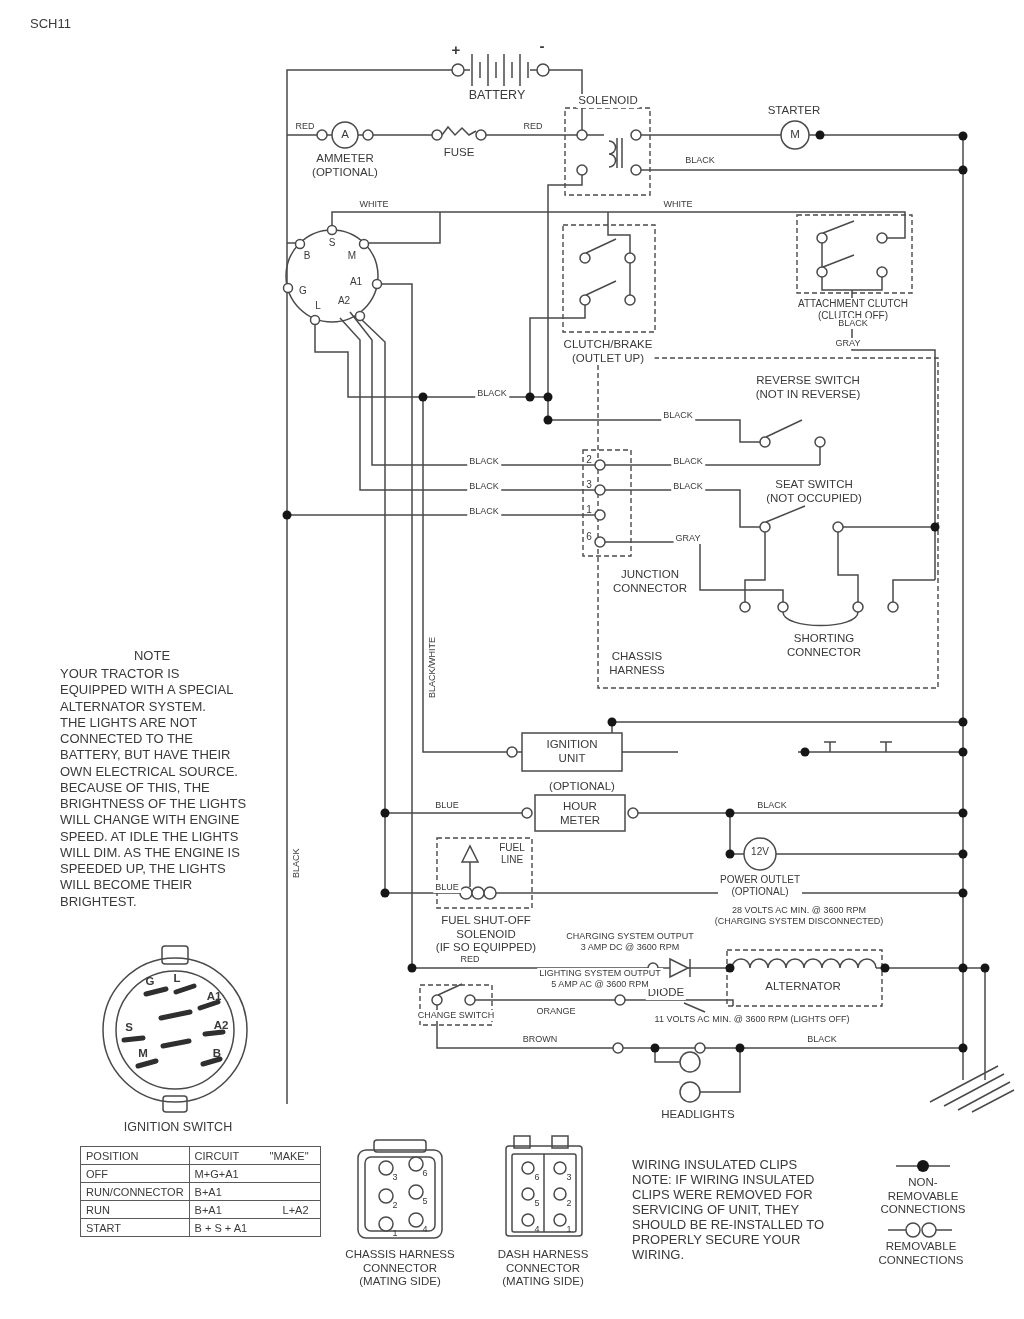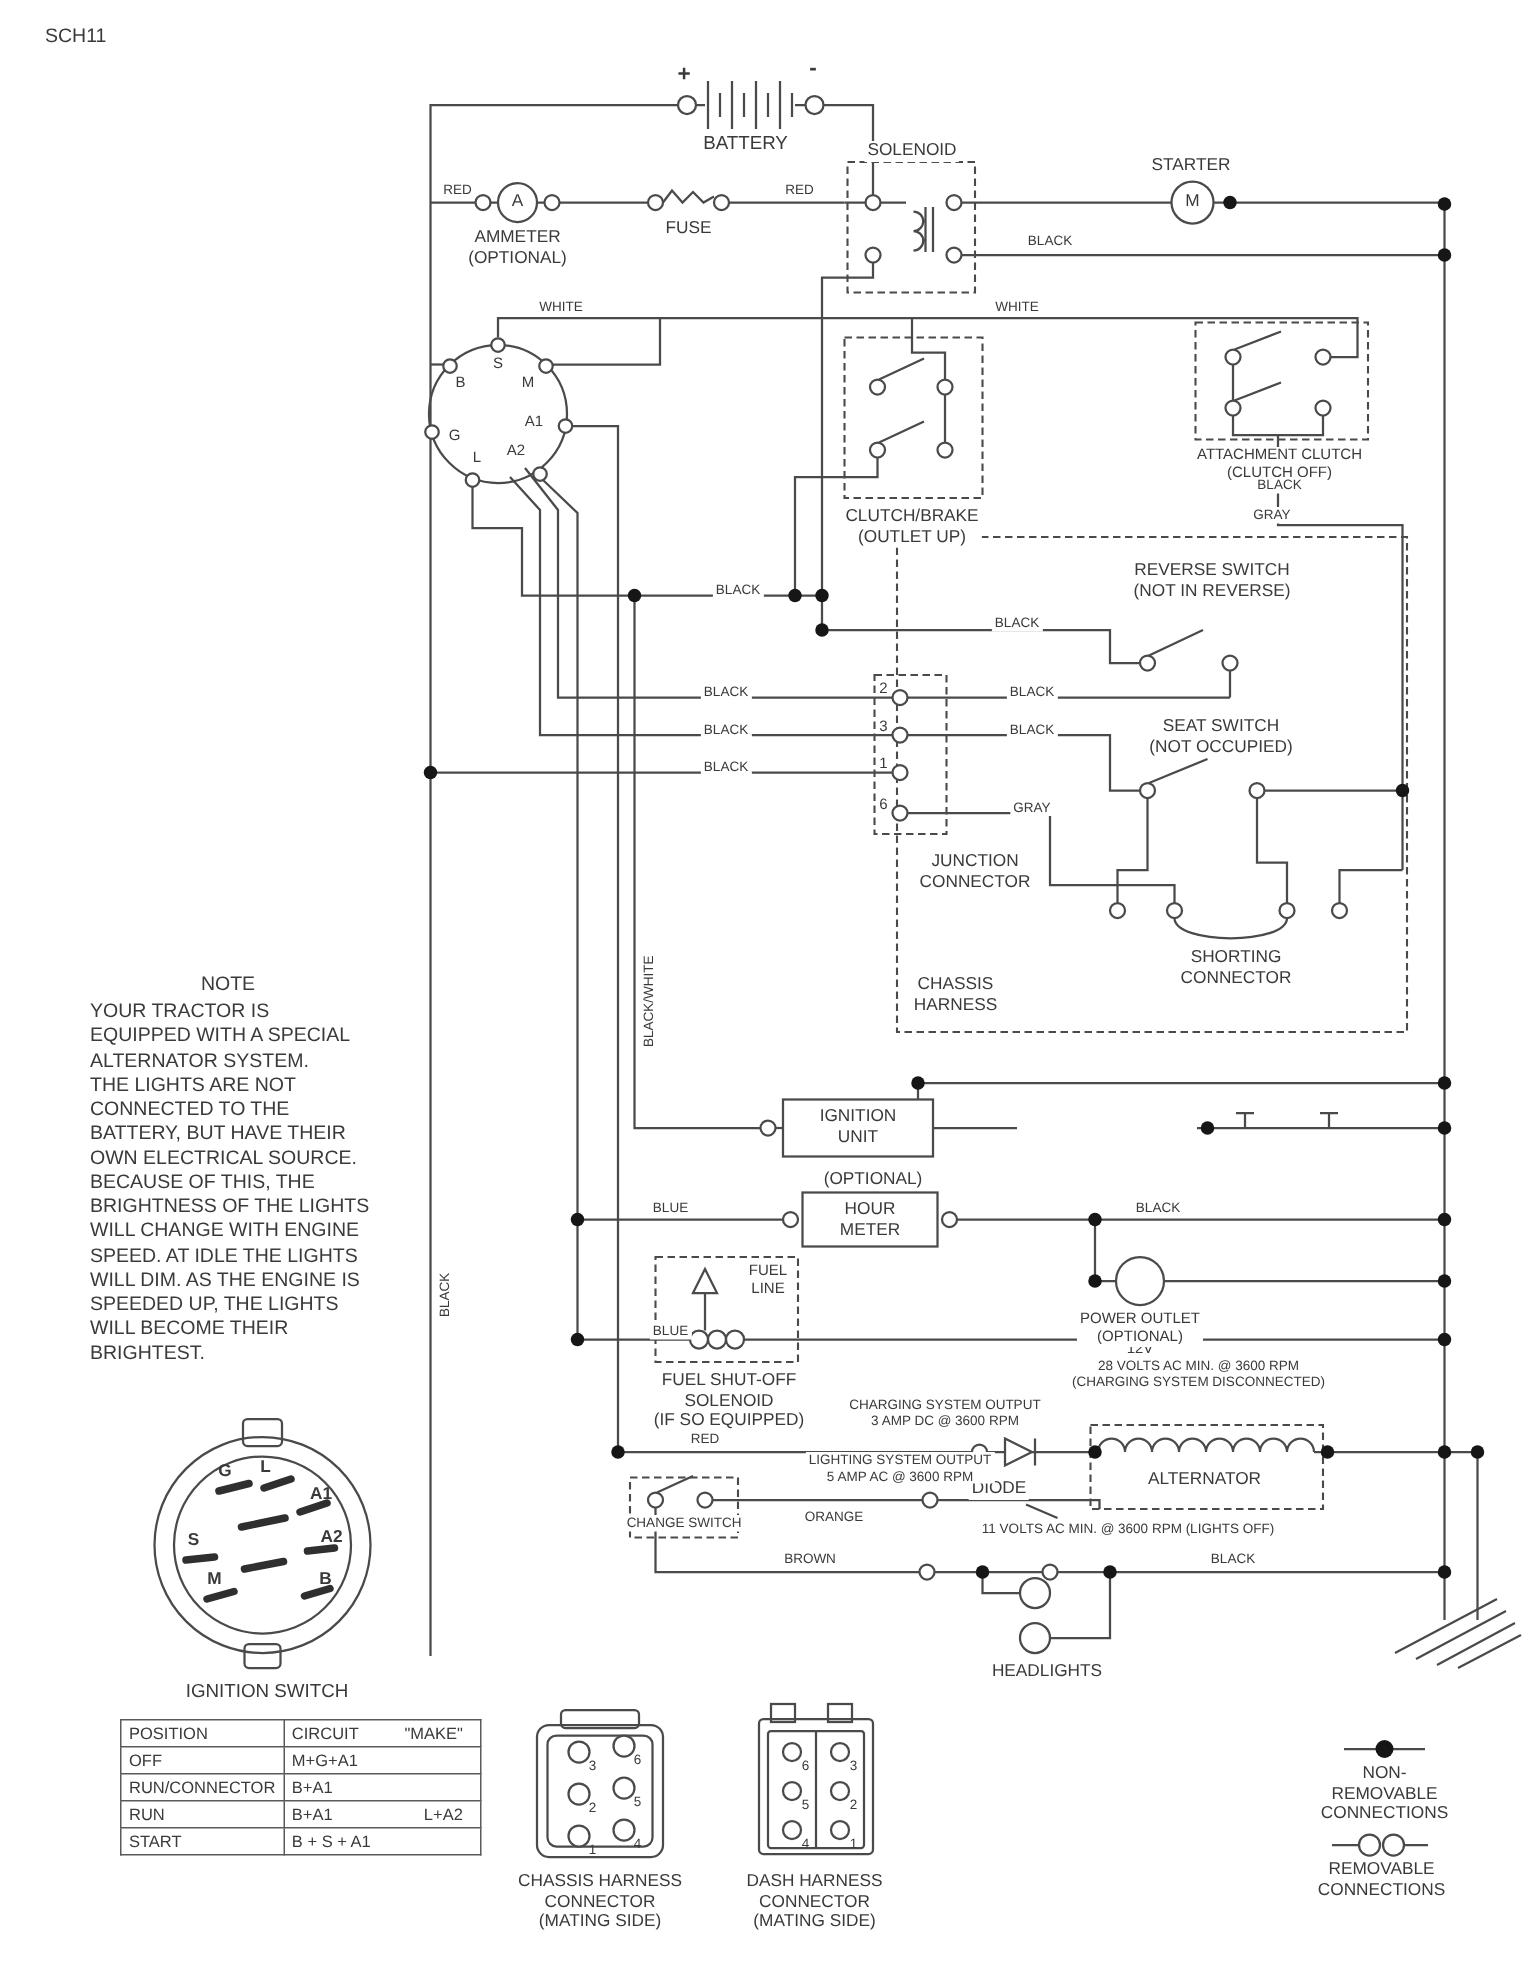--- a/index.html
+++ b/index.html
@@ -334,21 +334,21 @@
 WILL BECOME THEIR
 BRIGHTEST.</div>
 
 <div class="lbl" style="left:572px;top:738px">IGNITION
 UNIT</div>
 <div class="lbl" style="left:582px;top:780px">(OPTIONAL)</div>
 <div class="lbl" style="left:580px;top:800px">HOUR
 METER</div>
 <div class="lbl s9" style="left:447px;top:800px">BLUE</div>
 <div class="lbl s9" style="left:772px;top:800px">BLACK</div>
-<div class="lbl ctr nobg s10" style="left:760px;top:900px">12V</div>
+<div class="lbl ctr nobg s10" style="left:760px;top:852px">12V</div>
 <div class="lbl s10" style="left:760px;top:874px">POWER OUTLET
 (OPTIONAL)</div>
 <div class="lbl s10" style="left:512px;top:842px">FUEL
 LINE</div>
 <div class="lbl s9" style="left:447px;top:882px">BLUE</div>
 <div class="lbl" style="left:486px;top:914px">FUEL SHUT-OFF
 SOLENOID
 (IF SO EQUIPPED)</div>
 
 <div class="lbl s9" style="left:630px;top:931px">CHARGING SYSTEM OUTPUT
@@ -438,18 +438,25 @@
 <div class="lbl ctr nobg s9" style="left:569px;top:1177px">3</div>
 <div class="lbl ctr nobg s9" style="left:569px;top:1203px">2</div>
 <div class="lbl ctr nobg s9" style="left:569px;top:1229px">1</div>
 
 <div class="lbl" style="left:400px;top:1248px">CHASSIS HARNESS
 CONNECTOR
 (MATING SIDE)</div>
 <div class="lbl" style="left:543px;top:1248px">DASH HARNESS
 CONNECTOR
 (MATING SIDE)</div>
+<div class="lbl laln s13 clips" style="left:630px;top:1158px">WIRING INSULATED CLIPS
+NOTE: IF WIRING INSULATED
+CLIPS WERE REMOVED FOR
+SERVICING OF UNIT, THEY
+SHOULD BE RE-INSTALLED TO
+PROPERLY SECURE YOUR
+WIRING.</div>
 <div class="lbl" style="left:923px;top:1176px">NON-REMOVABLE
 CONNECTIONS</div>
 <div class="lbl" style="left:921px;top:1240px">REMOVABLE
 CONNECTIONS</div>
 
 </div>
 
 </body></html>

